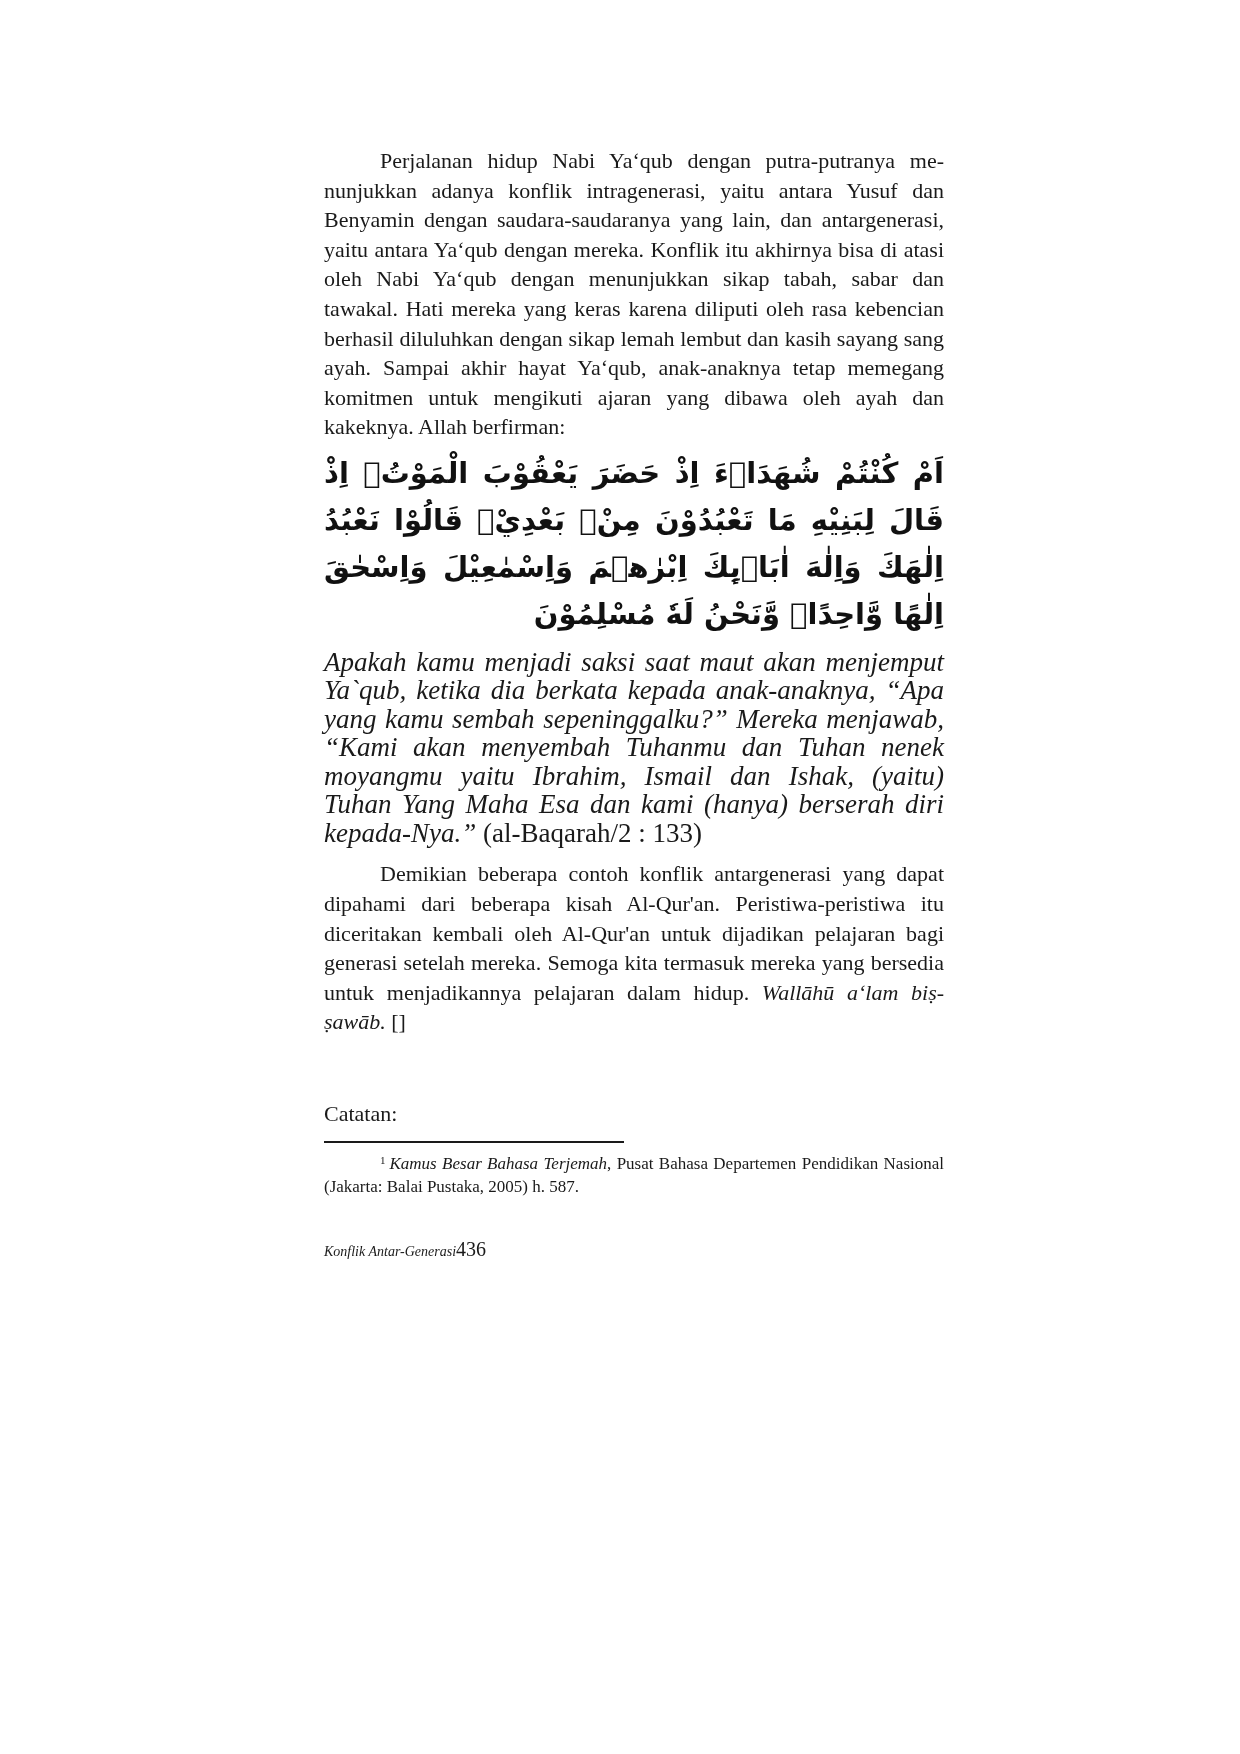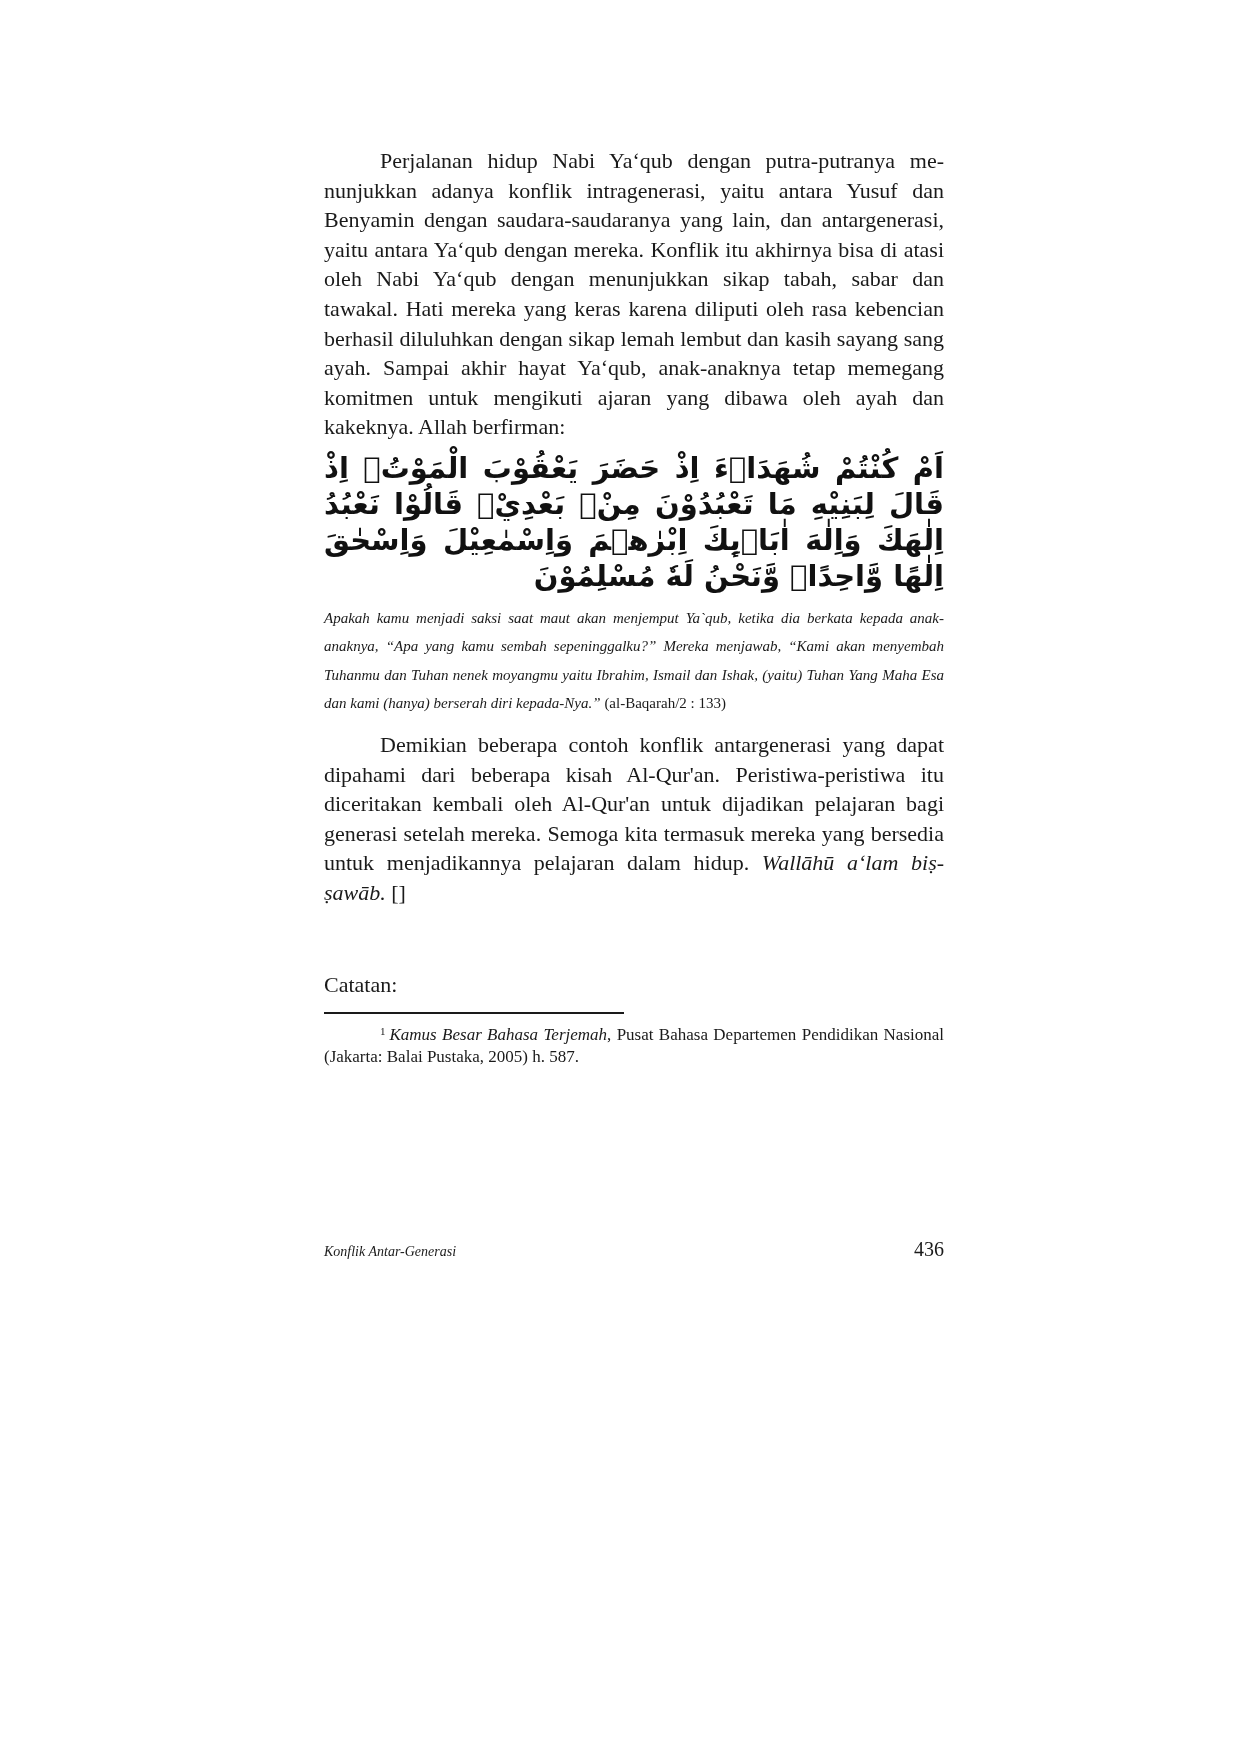--- a/index.html
+++ b/index.html
@@ -1,31 +1,31 @@
 <!DOCTYPE html>
 <html><head>
 <meta charset="utf-8">
 <style>
   html, body { margin: 0; padding: 0; background: #ffffff; }
   body { width: 1240px; height: 1754px; position: relative; overflow: hidden; color: #1a1a1a; }
   .page { position: absolute; left: 324px; top: 146px; width: 620px; font-family: "Liberation Serif", "DejaVu Serif", serif; }
   .para { font-size: 22px; line-height: 29.6px; text-align: justify; margin: 0; hyphens: manual; }
   .indent { text-indent: 56px; }
-  .arabic { direction: rtl; text-align: justify; font-family: "DejaVu Sans", sans-serif; font-size: 29px; line-height: 36px; margin: 8px 0 8px 0; font-weight: bold; color: #111; }
+  .arabic { direction: rtl; text-align: justify; font-family: "DejaVu Sans", sans-serif; font-size: 29px; line-height: 47px; margin: 8px 0 8px 0; font-weight: bold; color: #111; }
   .arabic-last { text-align-last: right; }
-  .translation { font-size: 15px; line-height: 28.5px; text-align: justify; margin: 10px 0 0 0; font-style: italic; }
+  .translation { font-size: 27px; line-height: 28.5px; text-align: justify; margin: 10px 0 0 0; font-style: italic; }
   .translation .ref { font-style: normal; }
   .para2 { margin-top: 12px; }
   .para2 .it { font-style: italic; }
   .catatan { font-family: "Liberation Serif", serif; font-weight: normal; font-size: 22px; margin: 64px 0 0 0; }
   .rule { width: 300px; height: 0; border-top: 2px solid #1a1a1a; margin: 14px 0 6px 0; }
   .fn { font-size: 17px; line-height: 22.5px; text-align: justify; margin: 0; text-indent: 56px; }
   .fn sup { font-size: 11px; vertical-align: 5px; margin-right: 4px; }
   .fn .it { font-style: italic; }
-  .footer { position: absolute; left: 324px; top: 1238px; width: 620px; display: flex; justify-content: space-between; align-items: baseline; font-family: "Liberation Serif", serif; }
+  .footer { position: absolute; left: 324px; top: 1238px; width: 620px; display: flex; justify-content: flex-start; align-items: baseline; font-family: "Liberation Serif", serif; }
   .footer .title { font-style: italic; font-size: 14px; }
   .footer .num { font-size: 20px; }
 </style>
 </head>
 <body>
 
 <div class="page">
   <p class="para indent">Perjalanan hidup Nabi Yaʻqub dengan putra-putranya me­nunjukkan adanya konflik intragenerasi, yaitu antara Yusuf dan Benyamin dengan saudara-saudaranya yang lain, dan antar­generasi, yaitu antara Yaʻqub dengan mereka. Konflik itu akhirnya bisa di atasi oleh Nabi Yaʻqub dengan menunjukkan sikap tabah, sabar dan tawakal. Hati mereka yang keras karena diliputi oleh rasa kebencian berhasil diluluhkan dengan sikap lemah lembut dan kasih sayang sang ayah. Sampai akhir hayat Yaʻqub, anak-anaknya tetap memegang komitmen untuk mengi­kuti ajaran yang dibawa oleh ayah dan kakeknya. Allah berfirman:</p>
 
   <p class="arabic arabic-last" lang="ar">اَمْ كُنْتُمْ شُهَدَاۤءَ اِذْ حَضَرَ يَعْقُوْبَ الْمَوْتُۙ اِذْ قَالَ لِبَنِيْهِ مَا تَعْبُدُوْنَ مِنْۢ بَعْدِيْۗ قَالُوْا نَعْبُدُ اِلٰهَكَ وَاِلٰهَ اٰبَاۤىِٕكَ اِبْرٰهٖمَ وَاِسْمٰعِيْلَ وَاِسْحٰقَ اِلٰهًا وَّاحِدًاۚ وَّنَحْنُ لَهٗ مُسْلِمُوْنَ</p>

